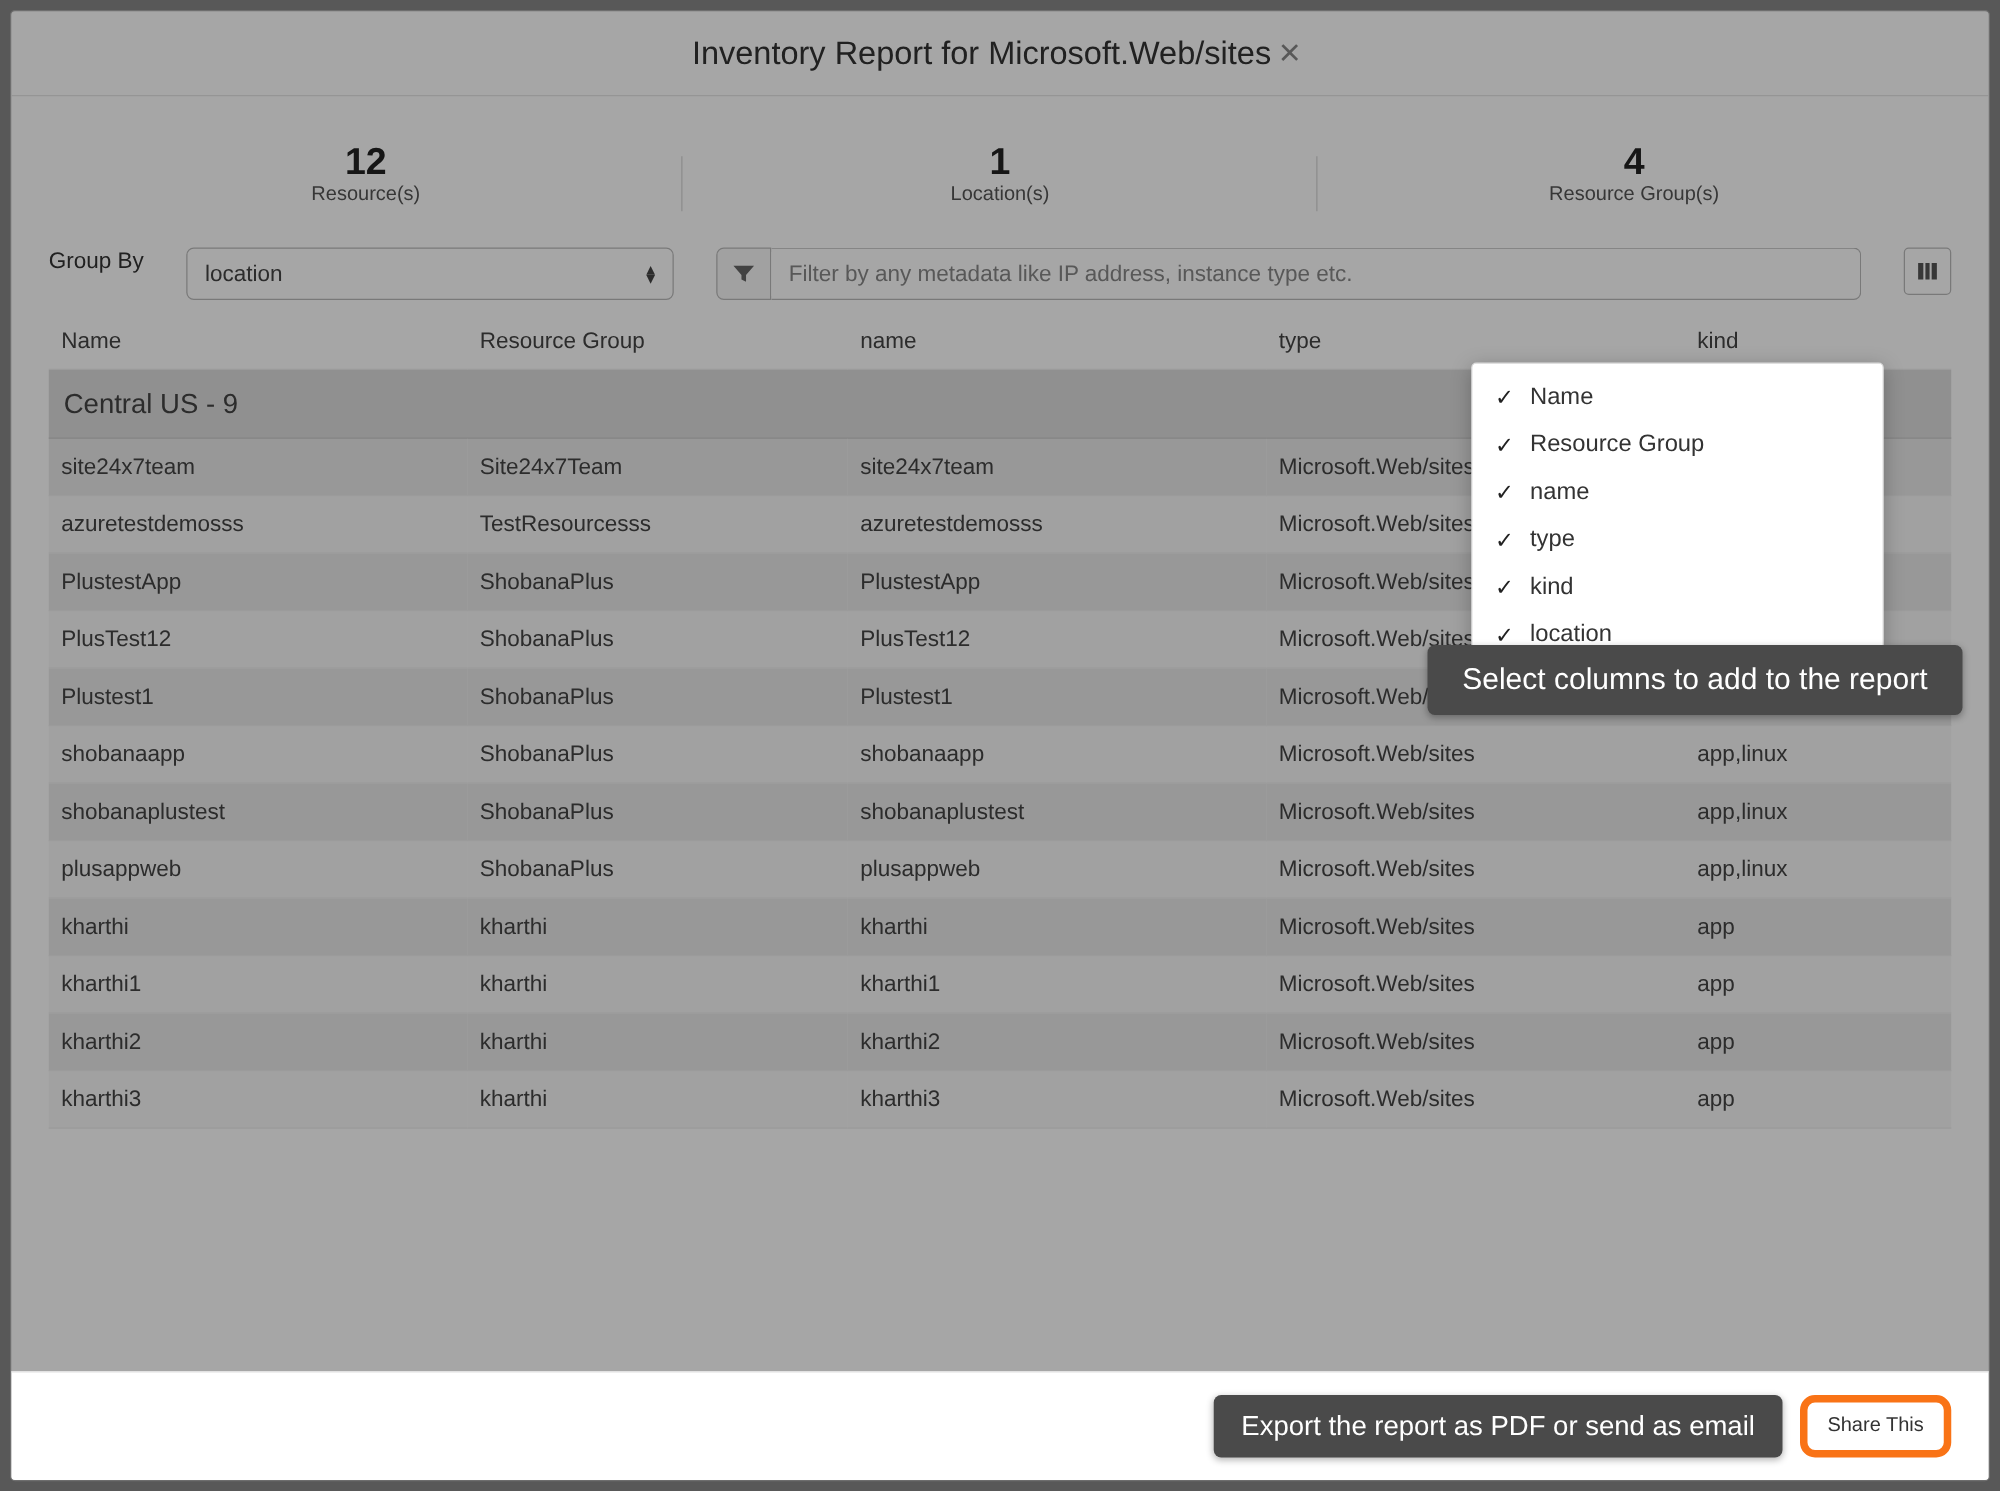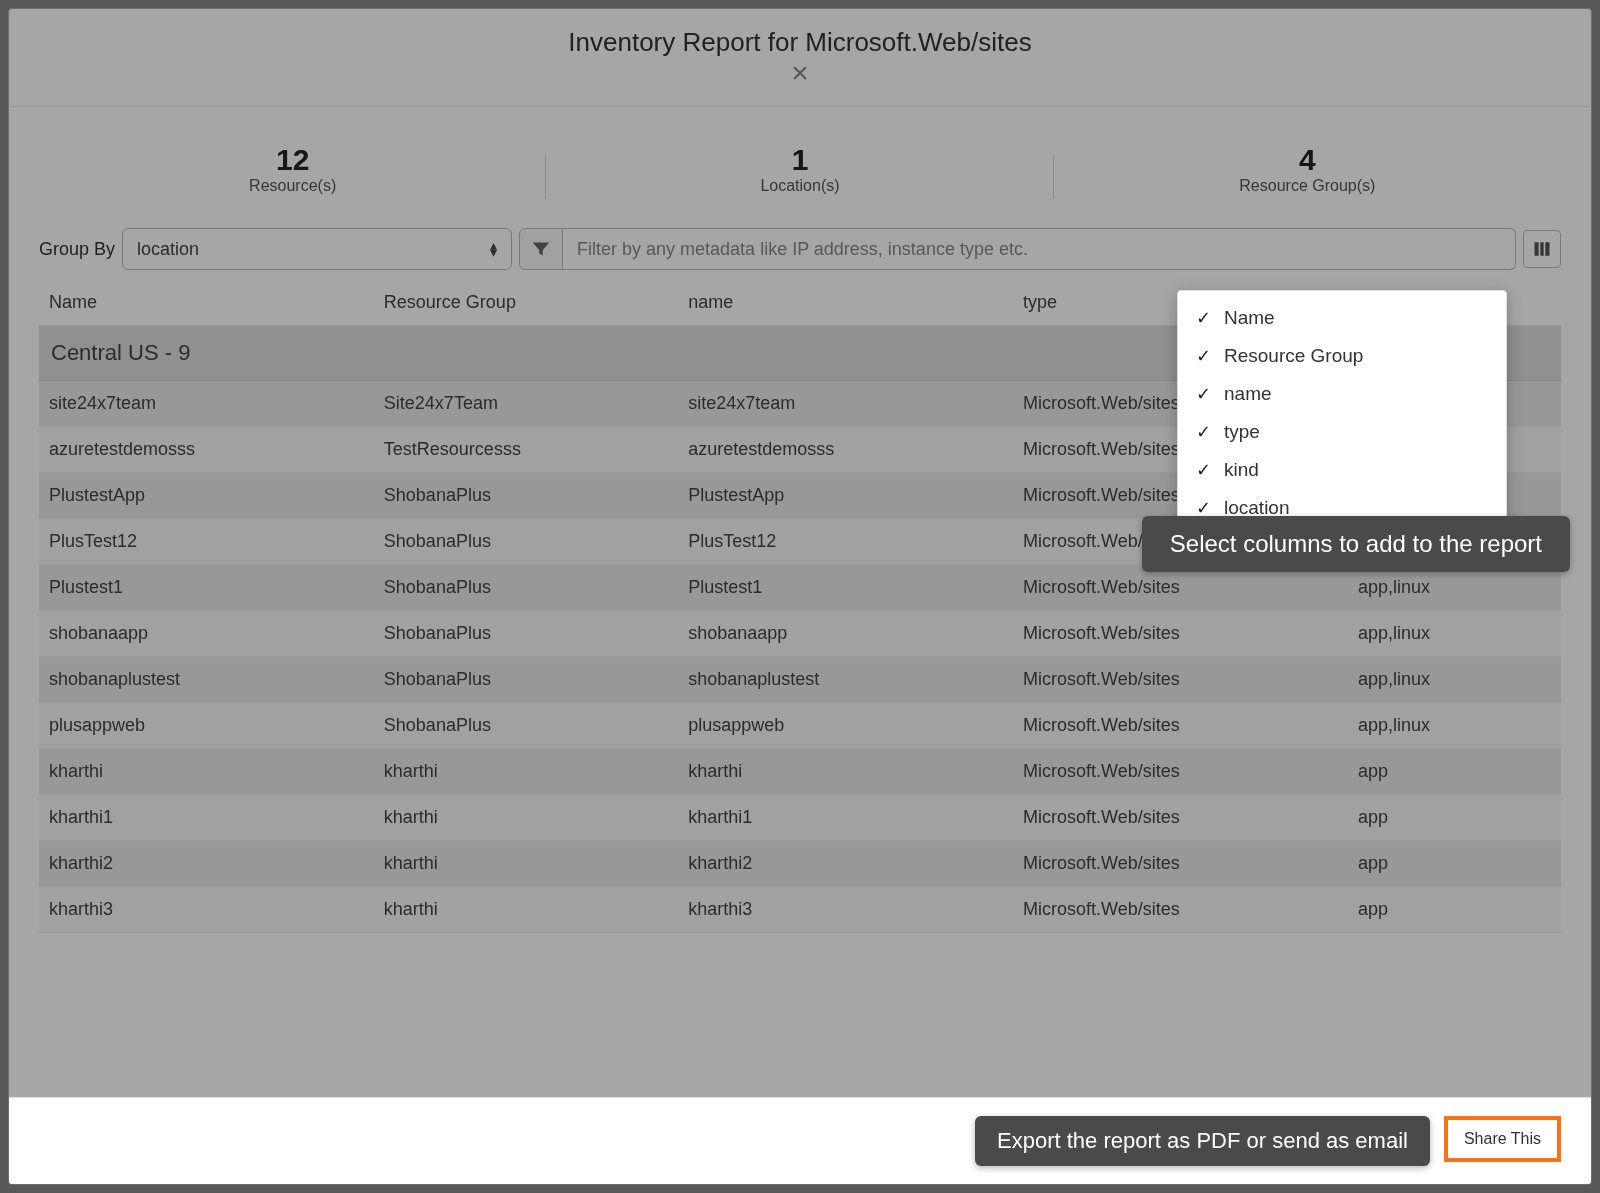--- a/index.html
+++ b/index.html
@@ -27,21 +27,20 @@
   display: flex;
   flex-direction: column;
   overflow: hidden;
 }
 .modal-header {
   display: flex;
   align-items: center;
   justify-content: center;
   padding: 18px 28px;
   border-bottom: 1px solid #e5e5e5;
-  flex-direction: column;
 }
 .modal-title {
   font-size: 26px;
   font-weight: 400;
   color: #333;
 }
 .close-x {
   font-size: 30px;
   color: #888;
   cursor: pointer;
@@ -77,22 +76,21 @@
   font-weight: 600;
   color: #222;
 }
 .summary-label {
   font-size: 16px;
   color: #555;
   margin-top: 0px;
 }
 .controls {
   display: flex;
-  align-items: center;
-  gap: 7px;
+  gap: 34px;
   margin-bottom: 10px;
 }
 .groupby-label {
   font-size: 18px;
   color: #333;
 }
 .groupby-select {
   width: 390px;
   height: 42px;
   border: 1px solid #bbb;
@@ -186,22 +184,22 @@
   align-items: flex-start;
   gap: 14px;
   padding: 18px 30px;
   border-top: 1px solid #e0e0e0;
   background: #fff;
   position: relative;
   z-index: 20;
 }
 .share-btn {
   background: #fff;
-  border: 4px solid #f97316;
-  border-radius: 0;
+  border: 6px solid #f97316;
+  border-radius: 12px;
   padding: 10px 16px;
   font-size: 16px;
   color: #333;
   cursor: pointer;
 }
 .tooltip {
   background: #4a4a4a;
   color: #fff;
   font-size: 22px;
   padding: 12px 22px;

